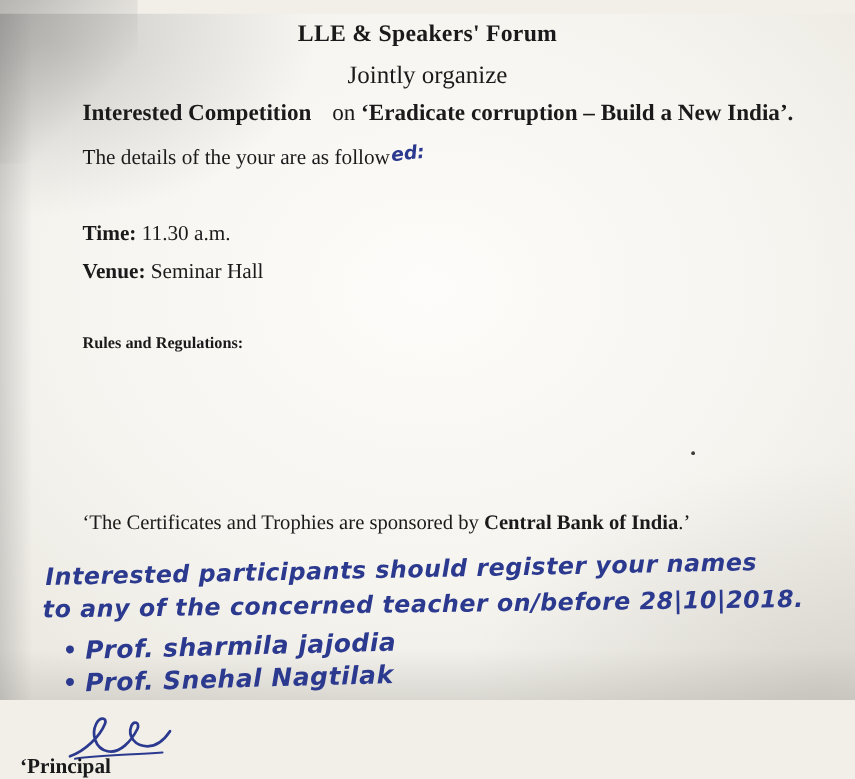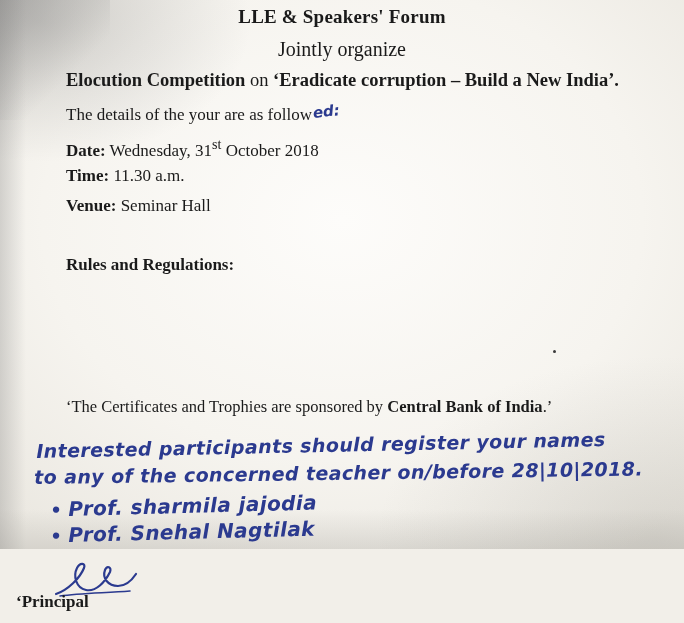--- a/index.html
+++ b/index.html
@@ -17,20 +17,21 @@
 
   
   #page {
     position: relative;
     width: 684px;
     height: 549px;
     background:
       radial-gradient(ellipse 300px 200px at 6% 4%, rgba(120,120,120,0.30), rgba(120,120,120,0) 70%),
       radial-gradient(ellipse 400px 260px at 96% 98%, rgba(150,148,140,0.22), rgba(150,148,140,0) 70%),
       radial-gradient(ellipse 500px 400px at 50% 40%, #fdfcfa 0%, #f6f4ef 60%, #ebe8e1 100%);
+    margin-top: 11px;
   }
   
   #corner-shadow {
     position: absolute;
     left: -40px; top: -30px;
     width: 150px; height: 150px;
     background: linear-gradient(135deg, rgba(90,90,92,0.55) 0%, rgba(130,130,130,0.25) 45%, rgba(255,255,255,0) 72%);
     pointer-events: none;
   }
   #edge-left {
@@ -71,40 +72,40 @@
   }
 
   .heading-line {
     position: absolute;
     left: 66px;
     top: 70px;
     font-size: 18.5px;
     white-space: nowrap;
   }
   .heading-line b { font-weight: bold; }
-  .heading-line .reg { font-weight: normal; }
+  .heading-line .reg { font-weight: normal; padding-left: 12px; }
 
   .body-line {
     position: absolute;
     left: 66px;
     font-size: 17px;
     white-space: nowrap;
   }
   .body-line b { font-weight: bold; }
 
   .l-details { top: 105px; }
   .l-date    { top: 136px; }
   .l-time    { top: 166px; }
   .l-venue   { top: 196px; }
 
   .rules-head {
     position: absolute;
     left: 66px;
     top: 255px;
-    font-size: 17px;
+    font-size: 13px;
     font-weight: bold;
   }
   .bullet-item {
     position: absolute;
     left: 92px;
     font-size: 16.5px;
     white-space: nowrap;
   }
   .bullet-item::before {
     content: "\2022";
@@ -213,32 +214,28 @@
   <div id="corner-shadow"></div>
   <div id="edge-left"></div>
   <div id="edge-bottom"></div>
 
   <div class="doc">
 
     <div class="title">LLE &amp; Speakers' Forum</div>
     <div class="subtitle">Jointly organize</div>
 
     <div class="heading-line">
-      <b>Elocution Competition</b><span class="reg"> on </span><b>‘Eradicate corruption – Build a New India’.</b>
+      <b>Interested Competition</b><span class="reg"> on </span><b>‘Eradicate corruption – Build a New India’.</b>
     </div>
 
     <div class="body-line l-details">
       <span>The details of the your are as follow</span>
     </div>
     <div class="hw-insert">ed:</div>
 
-    <div class="body-line l-date">
-      <b>Date:</b>
-      <span><span>Wednesday, 31</span><sup>st</sup><span> October 2018</span></span>
-    </div>
 
     <div class="body-line l-time">
       <b>Time:</b>
       <span>11.30 a.m.</span>
     </div>
 
     <div class="body-line l-venue">
       <b>Venue:</b>
       <span>Seminar Hall</span>
     </div>

